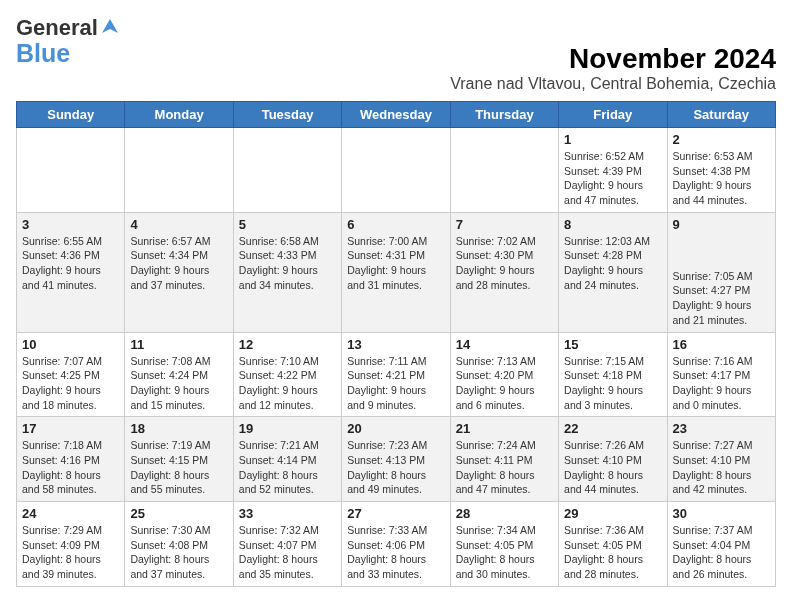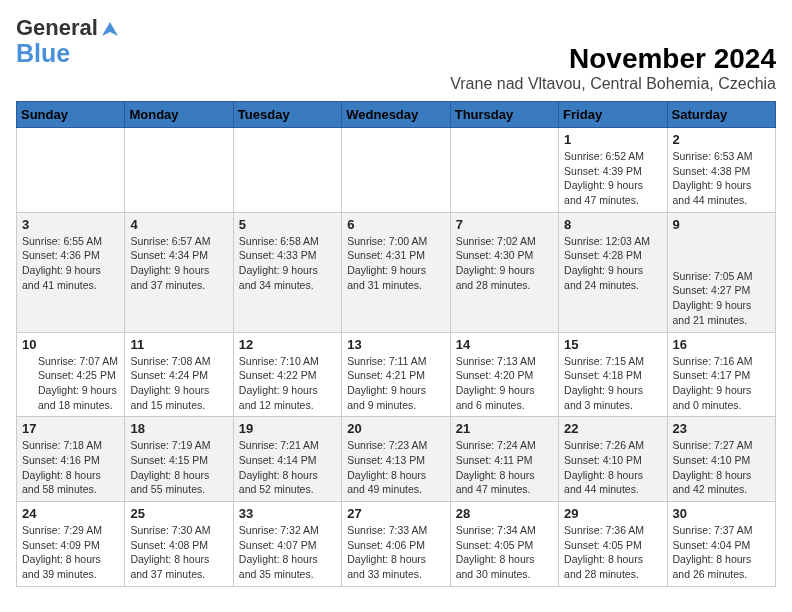--- a/index.html
+++ b/index.html
@@ -40,25 +40,25 @@
       font-size: 16px;
       color: #444;
     }
     .calendar {
       width: 100%;
       border-collapse: collapse;
       margin-top: 8px;
     }
     .calendar th {
       background: #3a7abf;
-      color: #000000;
+      color: #ffffff;
       font-size: 13px;
       font-weight: bold;
       padding: 5px 4px;
-      text-align: left;
+      text-align: center;
       border: 1px solid #2a5a9f;
     }
     .calendar td {
       vertical-align: top;
       border: 1px solid #ccc;
       padding: 4px 5px;
       width: 108px;
       min-height: 80px;
       font-size: 11px;
       color: #333;
@@ -80,21 +80,21 @@
     }
     .empty-cell {
       background: #fff;
     }
   </style>
 </head>
 <body>
 
 <div class="header">
   <div class="logo">
-    <div style="display:flex;align-items:flex-end;">
+    <div style="display:flex;align-items:center;">
       <span class="logo-text">General</span>
       <svg width="20" height="20" viewBox="0 0 20 20" style="margin-left:2px;margin-top:-2px;">
         <polygon points="10,2 18,16 10,12 2,16" fill="#4a90d9"></polygon>
       </svg>
     </div>
     <span class="logo-text" style="color:#4a90d9;font-size:25px;">Blue</span>
   </div>
   <div class="title-block">
     <div class="month-title">November 2024</div>
     <div class="location">Vrane nad Vltavou, Central Bohemia, Czechia</div>
@@ -173,21 +173,21 @@
         <td>
           <div class="day-number">9</div>
           <div class="day-info" style="white-space: pre-line; margin-top: 37px;">Sunrise: 7:05 AM
 Sunset: 4:27 PM
 Daylight: 9 hours and 21 minutes.</div>
         </td>
       </tr>
       <tr>
         <td>
           <div class="day-number">10</div>
-          <div class="day-info" style="white-space: pre-line; margin-left: 16px;">Sunrise: 7:07 AM
+          <div class="day-info" style="white-space: pre-line;">Sunrise: 7:07 AM
 Sunset: 4:25 PM
 Daylight: 9 hours and 18 minutes.</div>
         </td>
         <td>
           <div class="day-number">11</div>
           <div class="day-info" style="white-space: pre-line;">Sunrise: 7:08 AM
 Sunset: 4:24 PM
 Daylight: 9 hours and 15 minutes.</div>
         </td>
         <td>

